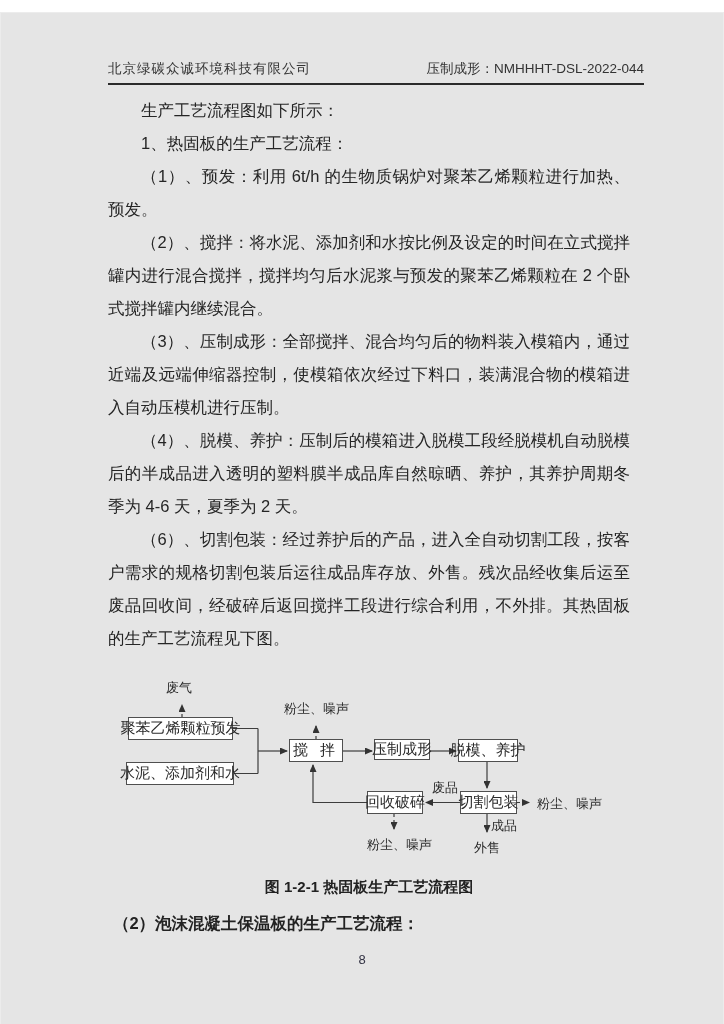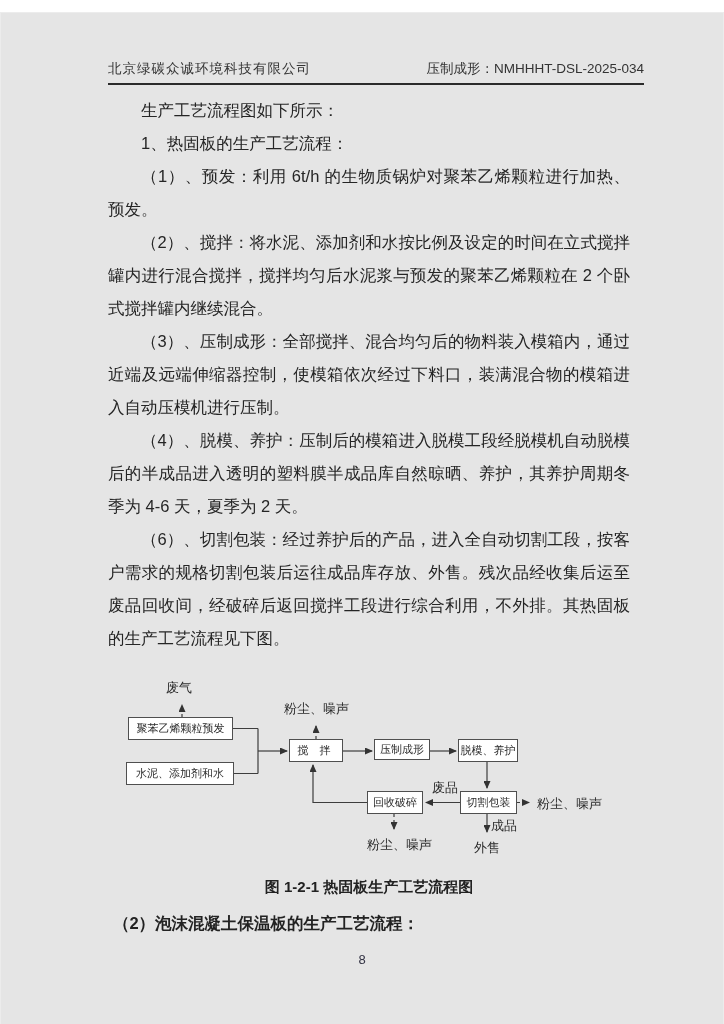--- a/index.html
+++ b/index.html
@@ -48,21 +48,21 @@
   }
   .diagram svg { position: absolute; left: 0; top: 0; }
   .dbox {
     position: absolute;
     box-sizing: border-box;
     border: 1px solid #4f4f4f;
     background: #ffffff;
     display: flex;
     align-items: center;
     justify-content: center;
-    font-size: 11px;
+    font-size: 15px;
     color: #2a2a2a;
     white-space: nowrap;
   }
   .dlabel {
     position: absolute;
     font-size: 13px;
     color: #2a2a2a;
     white-space: nowrap;
   }
   
@@ -93,21 +93,21 @@
     color: #333344;
   }
 </style>
 </head>
 <body>
 
 <div class="page">
 
   <div class="hdr">
     <span class="company">北京绿碳众诚环境科技有限公司</span>
-    <span class="archive"><span>压制成形：</span><span>NMHHHT-DSL-2025-034</span></span>
+    <span class="archive"><span>压制成形：</span><span>NMHHHT-DSL-2022-044</span></span>
   </div>
 
   <div class="bodytext">
     <p>生产工艺流程图如下所示：</p>
     <p>1、热固板的生产工艺流程：</p>
     <p>（1）、预发：利用 6t/h 的生物质锅炉对聚苯乙烯颗粒进行加热、预发。</p>
     <p>（2）、搅拌：将水泥、添加剂和水按比例及设定的时间在立式搅拌罐内进行混合搅拌，搅拌均匀后水泥浆与预发的聚苯乙烯颗粒在 2 个卧式搅拌罐内继续混合。</p>
     <p>（3）、压制成形：全部搅拌、混合均匀后的物料装入模箱内，通过近端及远端伸缩器控制，使模箱依次经过下料口，装满混合物的模箱进入自动压模机进行压制。</p>
     <p>（4）、脱模、养护：压制后的模箱进入脱模工段经脱模机自动脱模后的半成品进入透明的塑料膜半成品库自然晾晒、养护，其养护周期冬季为 4-6 天，夏季为 2 天。</p>
     <p>（6）、切割包装：经过养护后的产品，进入全自动切割工段，按客户需求的规格切割包装后运往成品库存放、外售。残次品经收集后运至废品回收间，经破碎后返回搅拌工段进行综合利用，不外排。其热固板的生产工艺流程见下图。</p>

